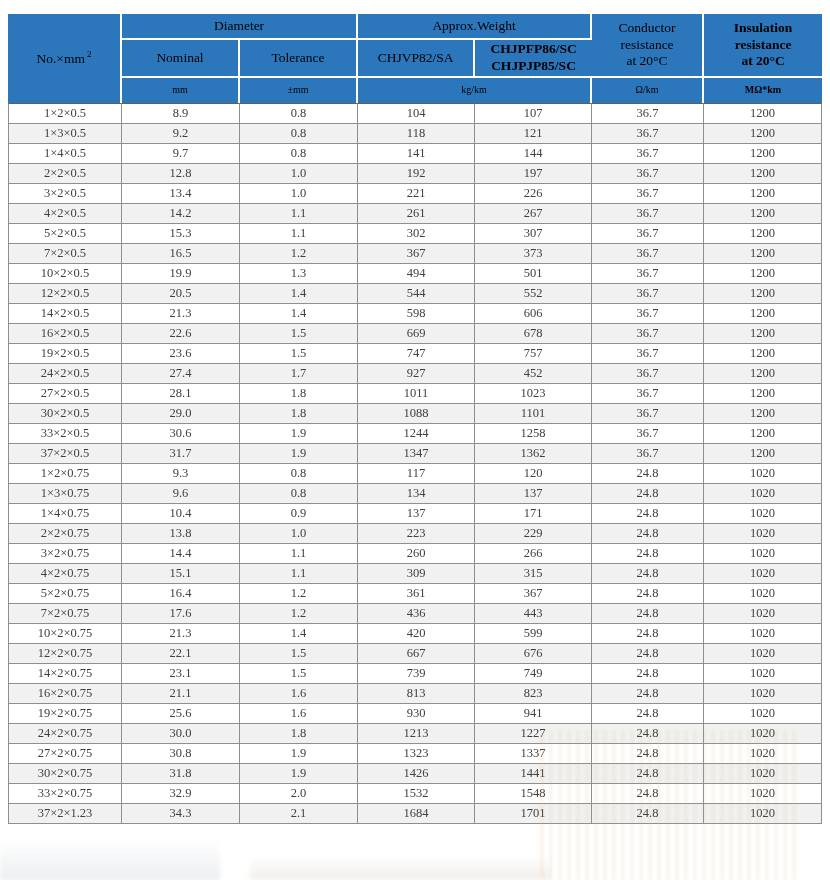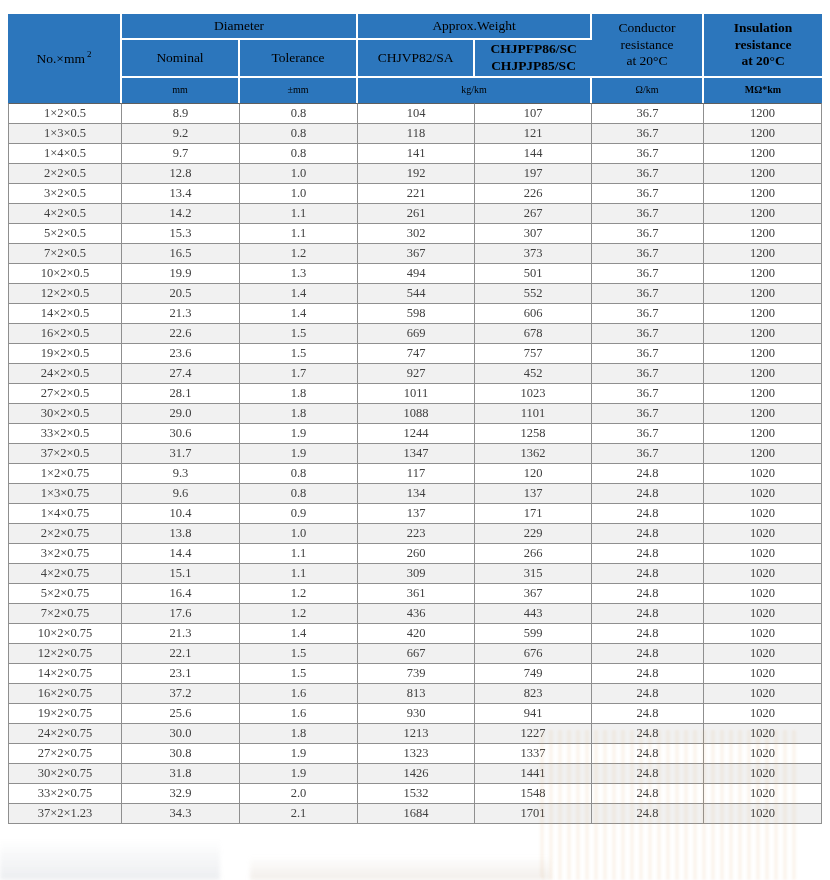--- a/index.html
+++ b/index.html
@@ -401,21 +401,21 @@
           <td>14×2×0.75</td>
           <td>23.1</td>
           <td>1.5</td>
           <td>739</td>
           <td>749</td>
           <td>24.8</td>
           <td>1020</td>
         </tr>
         <tr>
           <td>16×2×0.75</td>
-          <td>37.2</td>
+          <td>21.1</td>
           <td>1.6</td>
           <td>813</td>
           <td>823</td>
           <td>24.8</td>
           <td>1020</td>
         </tr>
         <tr>
           <td>19×2×0.75</td>
           <td>25.6</td>
           <td>1.6</td>

